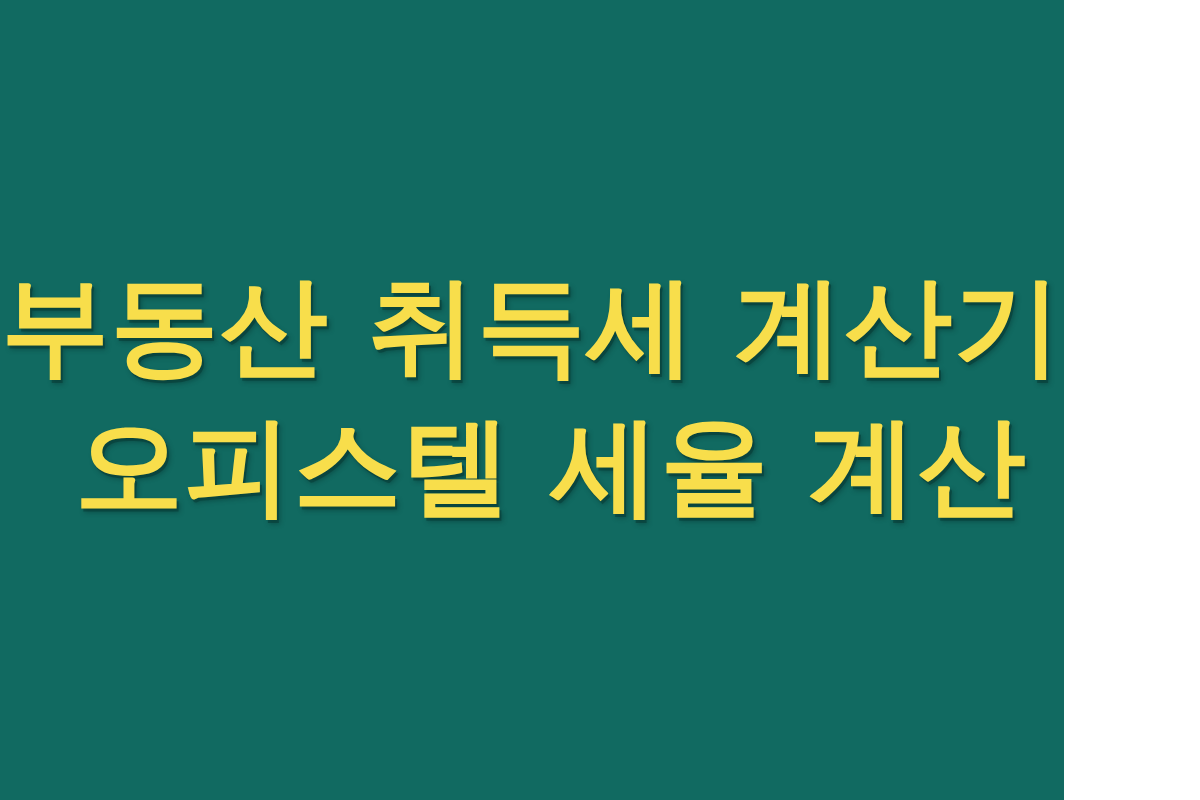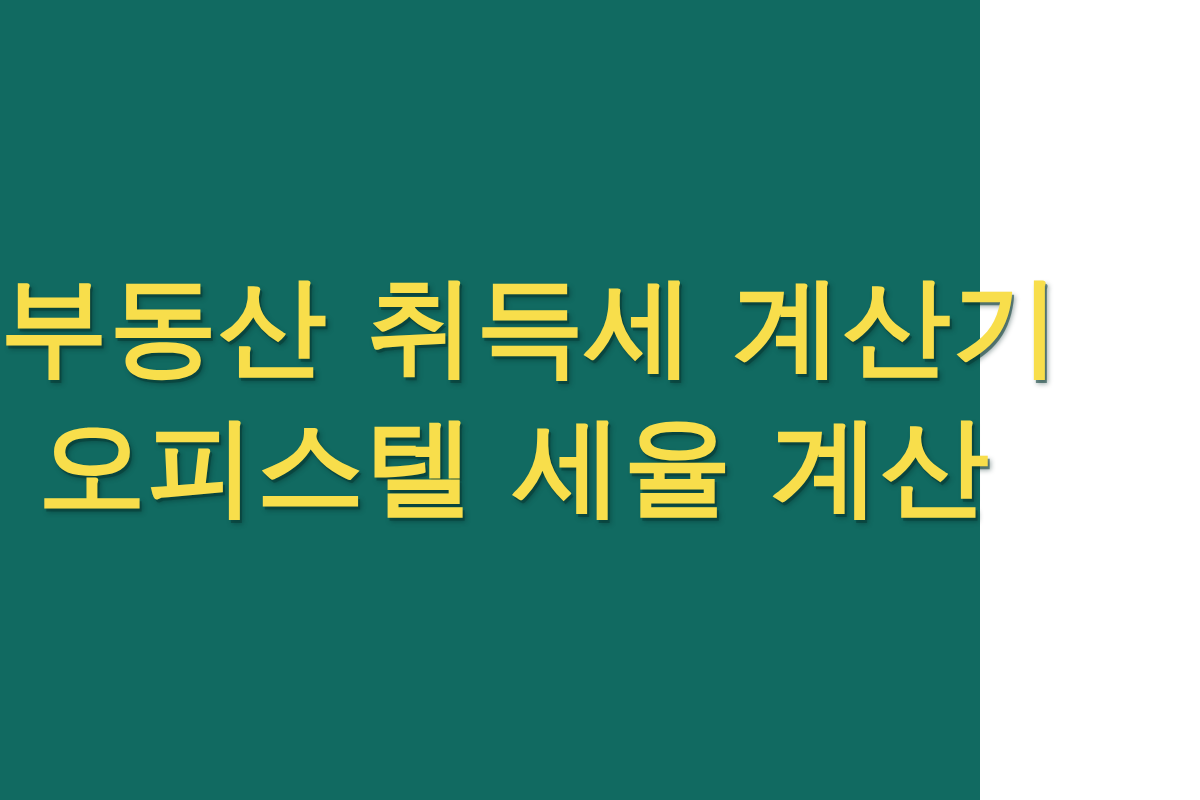--- a/index.html
+++ b/index.html
@@ -10,21 +10,21 @@
 
   body {
     width: 1200px;
     height: 800px;
     overflow: hidden;
     font-family: "Liberation Sans", "DejaVu Sans", sans-serif;
   }
 
   #banner {
     position: relative;
-    width: 980px;
+    width: 1064px;
     height: 800px;
     box-sizing: border-box;
     display: flex;
     flex-direction: column;
     align-items: center;
     justify-content: center;
     background: #116A61;
     -webkit-user-select: none;
     user-select: none;
   }

